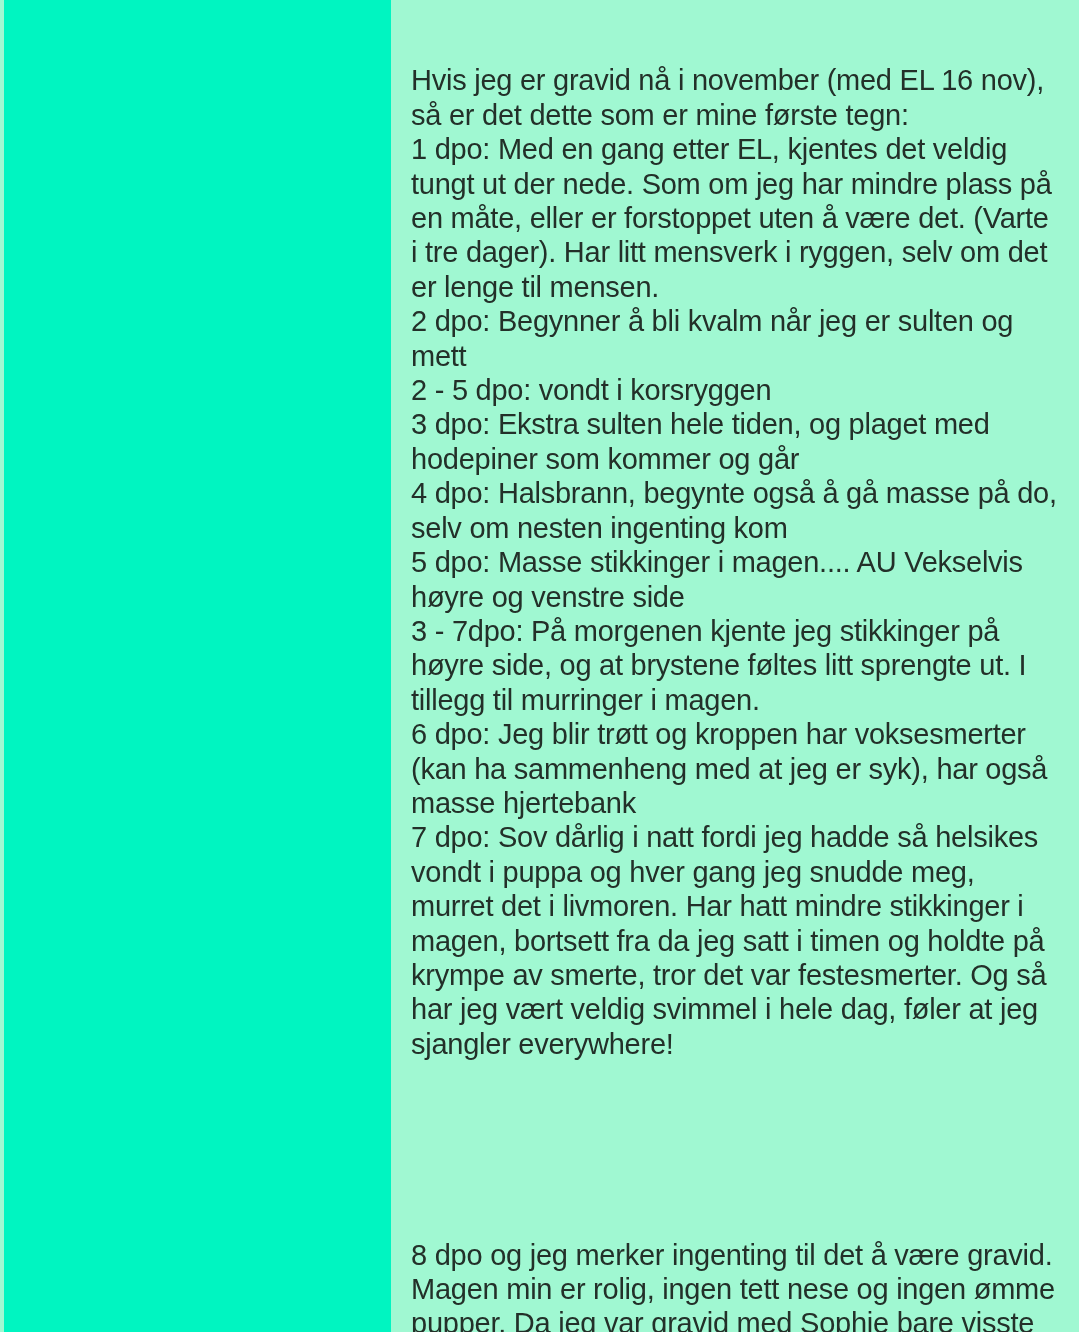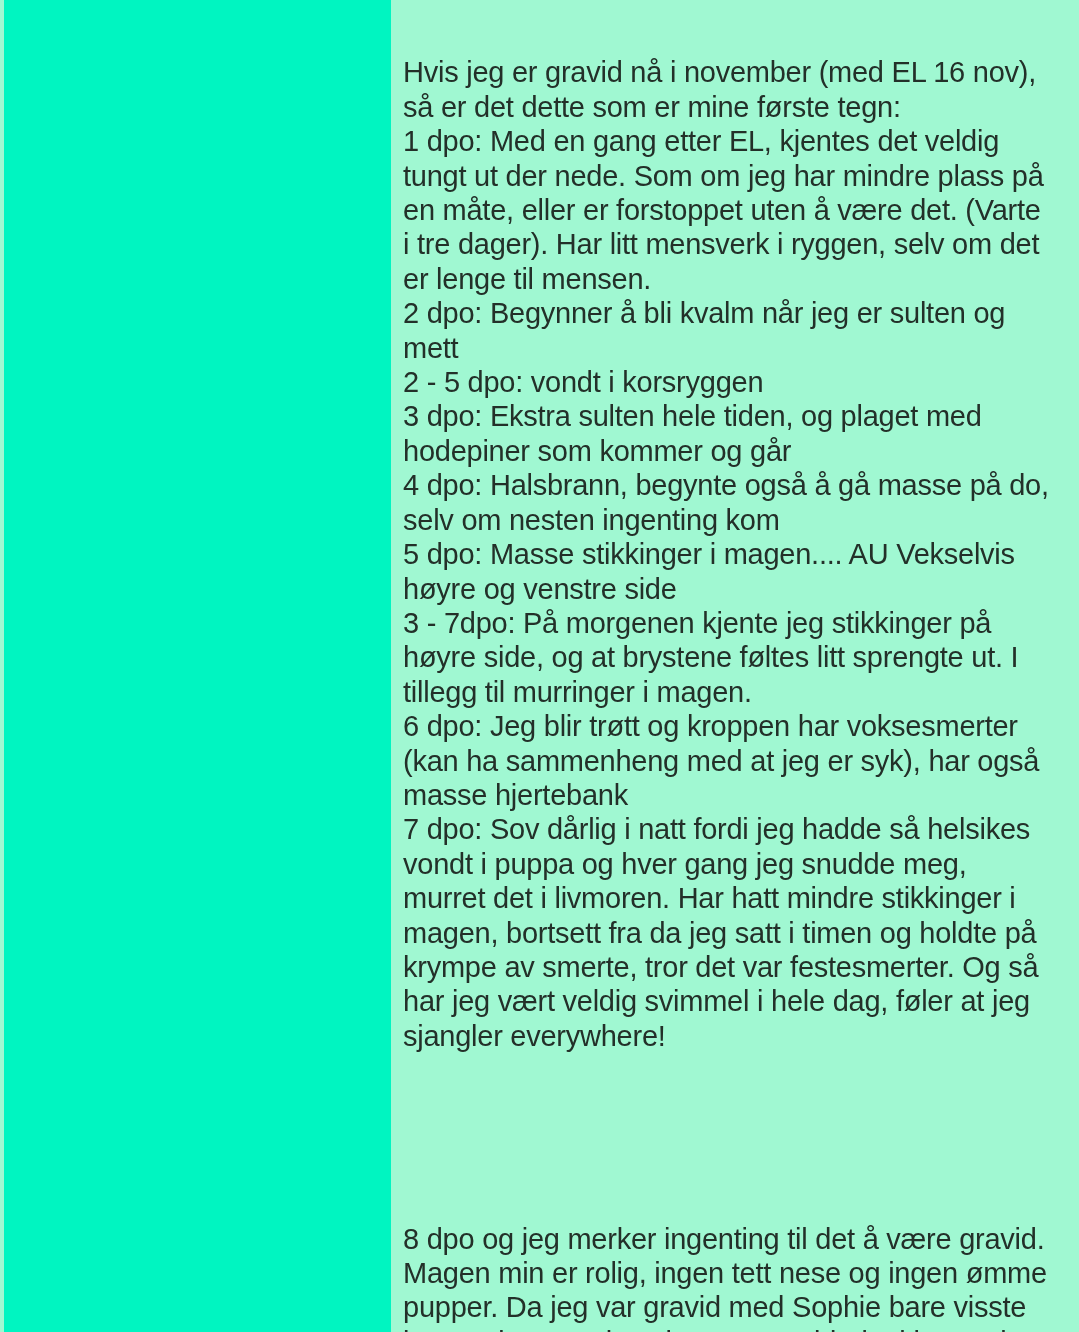--- a/index.html
+++ b/index.html
@@ -37,21 +37,21 @@
     right: 0;
     bottom: 0;
     color: #233029;
     font-size: 29px;
     line-height: 34.4px;
     letter-spacing: -0.25px;
     white-space: pre-line;
     overflow: hidden;
   }
   .para {
-    margin: 0;
+    margin: 8px;
   }
   .para.second {
     margin-top: 134px;
   }
 </style>
 </head>
 <body>
 
 <div class="edge-strip"></div>
 <div class="teal-bar"></div>

